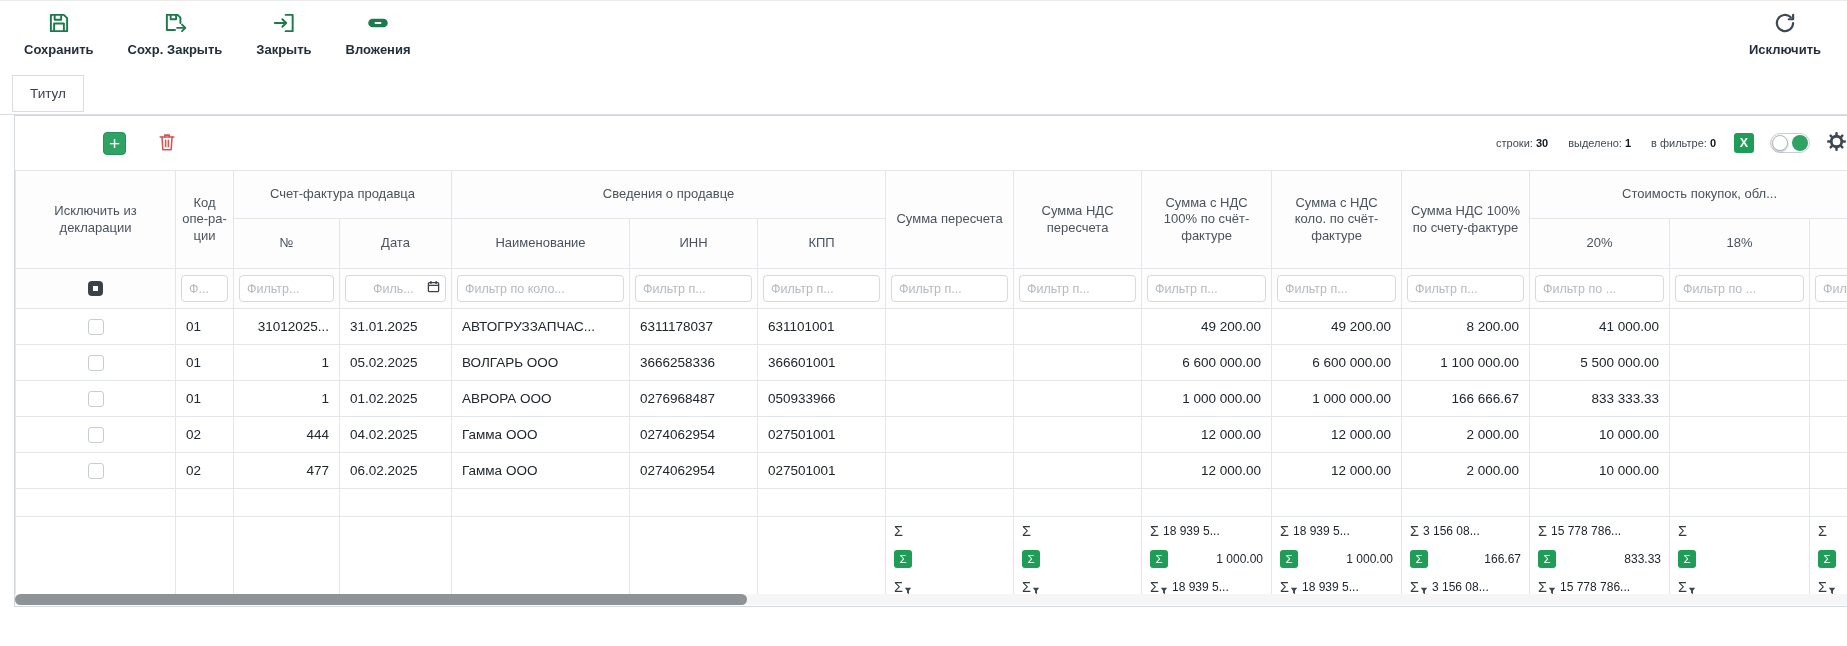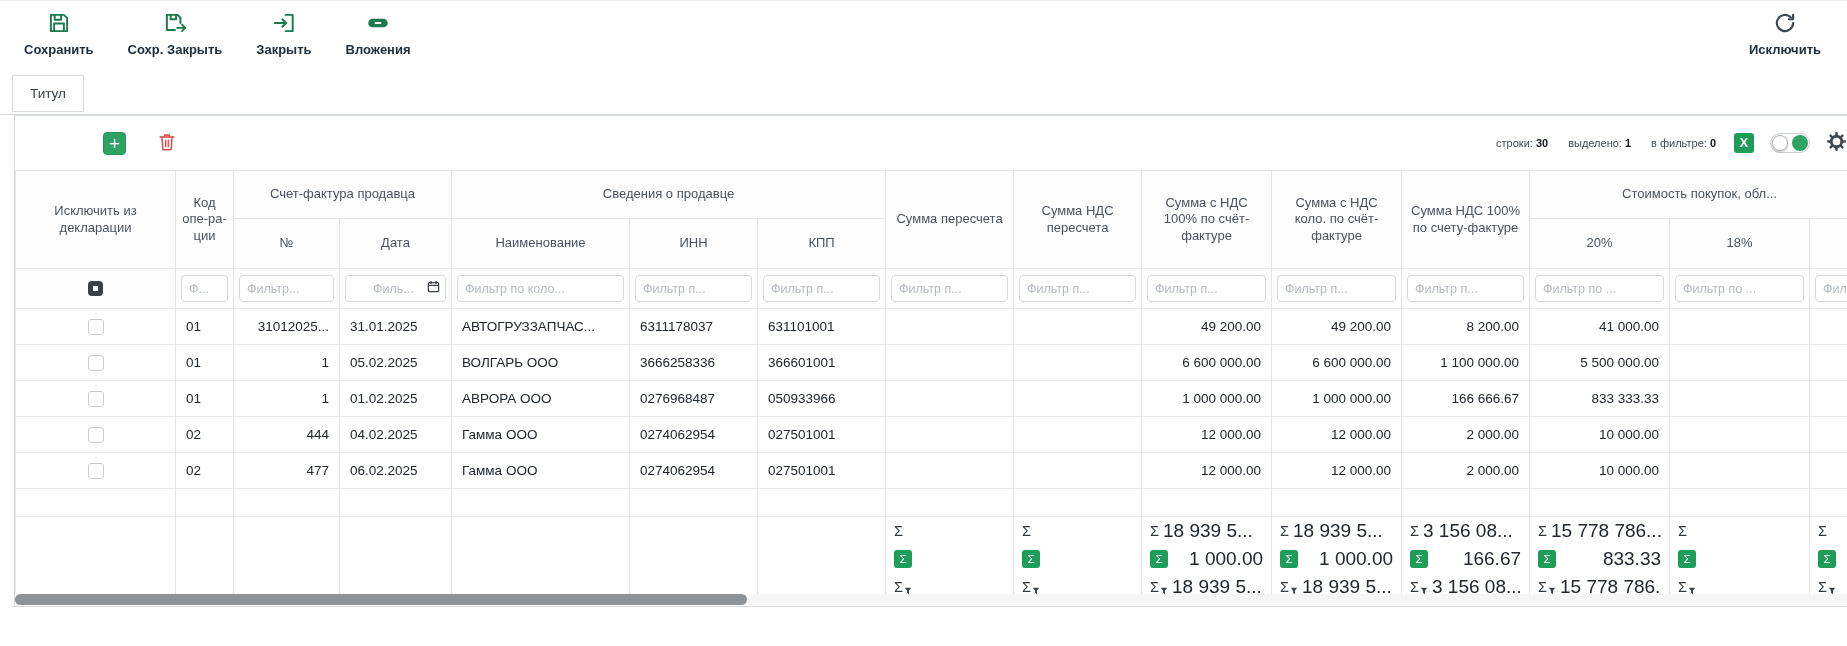--- a/index.html
+++ b/index.html
@@ -76,21 +76,21 @@
 
   
   .spacer-row td { height: 28px; }
   tfoot td.fcol { vertical-align: top; padding: 0; background: #fff; }
   .fline { display: flex; align-items: center; height: 28px; padding: 0 8px; gap: 4px;
     overflow: hidden; white-space: nowrap; }
   .fline.sel { justify-content: space-between; }
   .sig { font-size: 14.5px; color: #333b42; flex: 0 0 auto; }
   .sigbox { width: 18px; height: 18px; background: #1f9d58; color: #fff; font-size: 11.5px; border-radius: 3px;
     display: flex; align-items: center; justify-content: center; flex: 0 0 auto; }
-  .fv { font-size: 19px; color: #21272e; overflow: hidden; }
+  .fv { font-size: 12px; color: #21272e; overflow: hidden; }
   .funnel { margin: 7px 0 0 -3px; flex: 0 0 auto; }
 
   
   .hscroll-track { position: absolute; left: 0; right: 0; bottom: 1px; height: 11px; background: #f6f6f6; }
   .hscroll-thumb { position: absolute; left: 0; bottom: 1px; width: 732px; height: 11px; background: #8e9398; border-radius: 6px; cursor: pointer; }
 </style>
 </head>
 <body>
 
 <div class="page">

